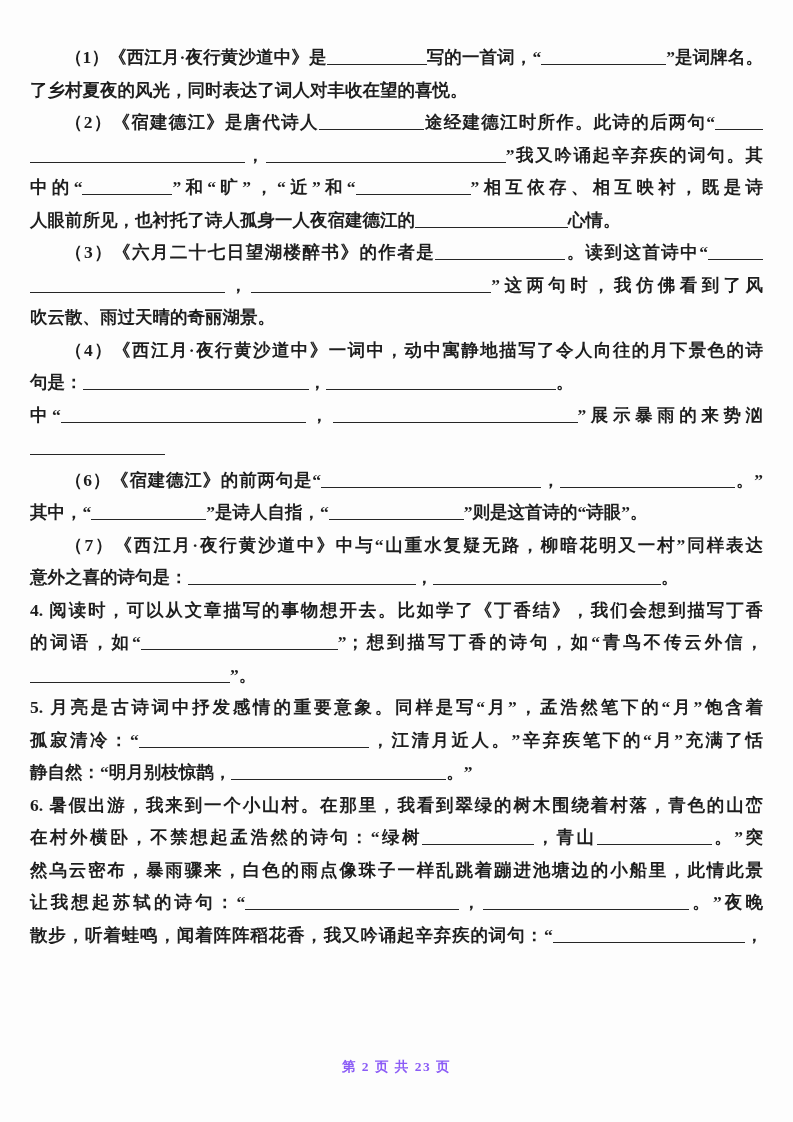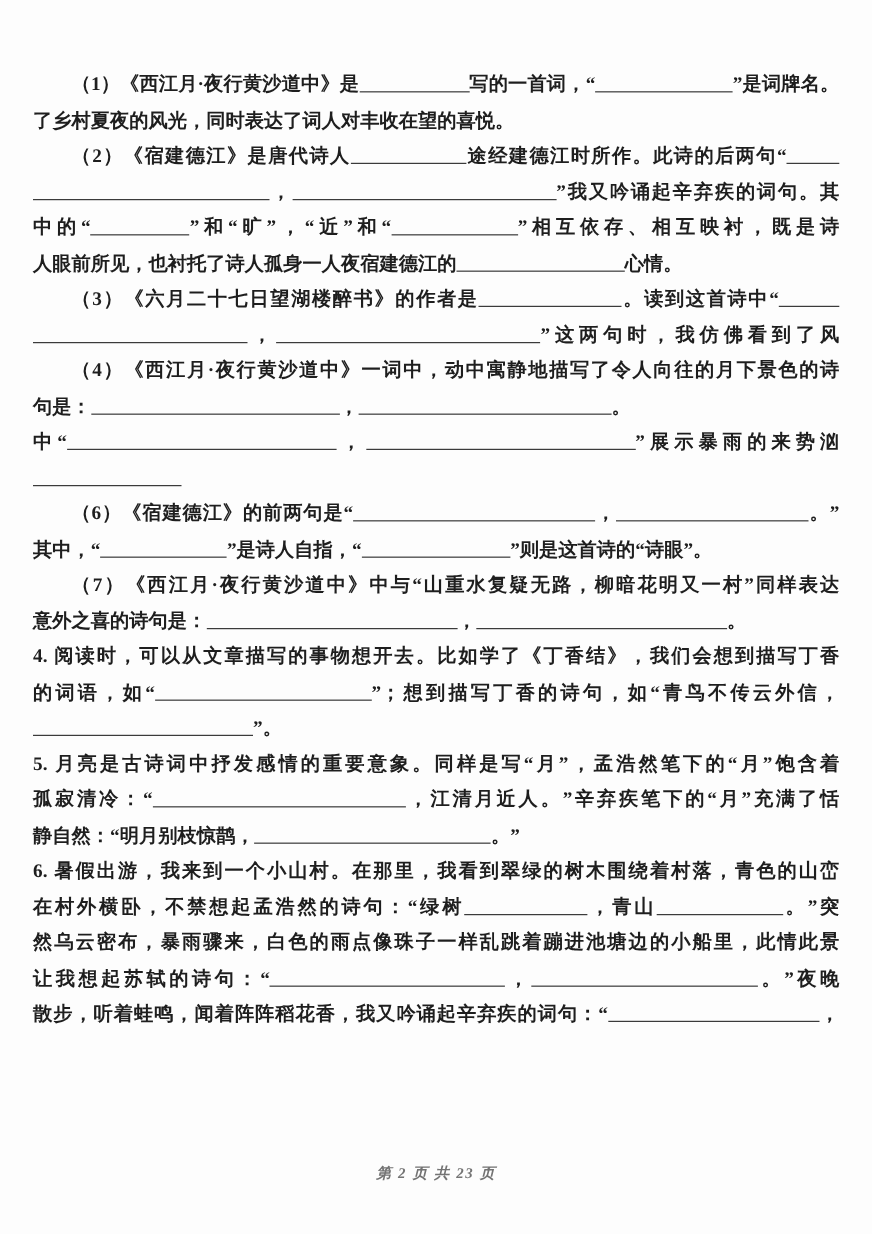--- a/index.html
+++ b/index.html
@@ -8,21 +8,21 @@
     width: 793px;
     height: 1122px;
     background: #fdfdfd;
     overflow: hidden;
     font-family: "Liberation Serif", "DejaVu Serif", serif;
     color: #1e1e1e;
   }
   .content {
     position: absolute;
     left: 30px;
-    top: 60px;
+    top: 41px;
     width: 733px;
   }
   .line {
     font-size: 17.5px;
     line-height: 32.5px;
     font-weight: 600;
     white-space: nowrap;
     height: 32.5px;
   }
   .line.fill {
@@ -40,37 +40,37 @@
   }
   .footer {
     position: absolute;
     left: 0;
     right: 0;
     top: 1058px;
     text-align: center;
     font-size: 13.5px;
     font-weight: 700;
     letter-spacing: 1.5px;
-    color: #737373;
-    font-style: italic;
+    color: #8b5cf6;
   }
 </style>
 </head>
 <body>
 
 <div class="page">
   <div class="content">
       <div class="line indent fill"><span>（1）《西江月·夜行黄沙道中》是</span><span class="blank" style="width: 100px;"></span><span>写的一首词，“</span><span class="blank" style="width: 125px;"></span><span>”是词牌名。</span></div>
       <div class="line"><span>了乡村夏夜的风光，同时表达了词人对丰收在望的喜悦。</span></div>
       <div class="line indent fill"><span>（2）《宿建德江》是唐代诗人</span><span class="blank" style="width: 105px;"></span><span>途经建德江时所作。此诗的后两句“</span><span class="blank" style="width: 48px;"></span></div>
       <div class="line fill"><span class="blank" style="width: 215px;"></span><span>，</span><span class="blank" style="width: 240px;"></span><span>”我又吟诵起辛弃疾的词句。其</span></div>
       <div class="line fill"><span>中的“</span><span class="blank" style="width: 90px;"></span><span>”和“旷”，“近”和“</span><span class="blank" style="width: 115px;"></span><span>”相互依存、相互映衬，既是诗</span></div>
       <div class="line"><span>人眼前所见，也衬托了诗人孤身一人夜宿建德江的</span><span class="blank" style="width: 153px;"></span><span>心情。</span></div>
       <div class="line indent fill"><span>（3）《六月二十七日望湖楼醉书》的作者是</span><span class="blank" style="width: 130px;"></span><span>。读到这首诗中“</span><span class="blank" style="width: 55px;"></span></div>
       <div class="line fill"><span class="blank" style="width: 195px;"></span><span>，</span><span class="blank" style="width: 240px;"></span><span>”这两句时，我仿佛看到了风</span></div>
+      <div class="line"><span>吹云散、雨过天晴的奇丽湖景。</span></div>
       <div class="line indent fill"><span>（4）《西江月·夜行黄沙道中》一词中，动中寓静地描写了令人向往的月下景色的诗</span></div>
       <div class="line"><span>句是：</span><span class="blank" style="width: 226px;"></span><span>，</span><span class="blank" style="width: 230px;"></span><span>。</span></div>
       <div class="line fill"><span>中“</span><span class="blank" style="width: 245px;"></span><span>，</span><span class="blank" style="width: 245px;"></span><span>”展示暴雨的来势汹</span></div>
       <div class="line"><span class="blank" style="width: 135px;"></span></div>
       <div class="line indent fill"><span>（6）《宿建德江》的前两句是“</span><span class="blank" style="width: 220px;"></span><span>，</span><span class="blank" style="width: 175px;"></span><span>。”</span></div>
       <div class="line"><span>其中，“</span><span class="blank" style="width: 115px;"></span><span>”是诗人自指，“</span><span class="blank" style="width: 135px;"></span><span>”则是这首诗的“诗眼”。</span></div>
       <div class="line indent fill"><span>（7）《西江月·夜行黄沙道中》中与“山重水复疑无路，柳暗花明又一村”同样表达</span></div>
       <div class="line"><span>意外之喜的诗句是：</span><span class="blank" style="width: 228px;"></span><span>，</span><span class="blank" style="width: 228px;"></span><span>。</span></div>
       <div class="line fill"><span>4. 阅读时，可以从文章描写的事物想开去。比如学了《丁香结》，我们会想到描写丁香</span></div>
       <div class="line fill"><span>的词语，如“</span><span class="blank" style="width: 197px;"></span><span>”；想到描写丁香的诗句，如“青鸟不传云外信，</span></div>

